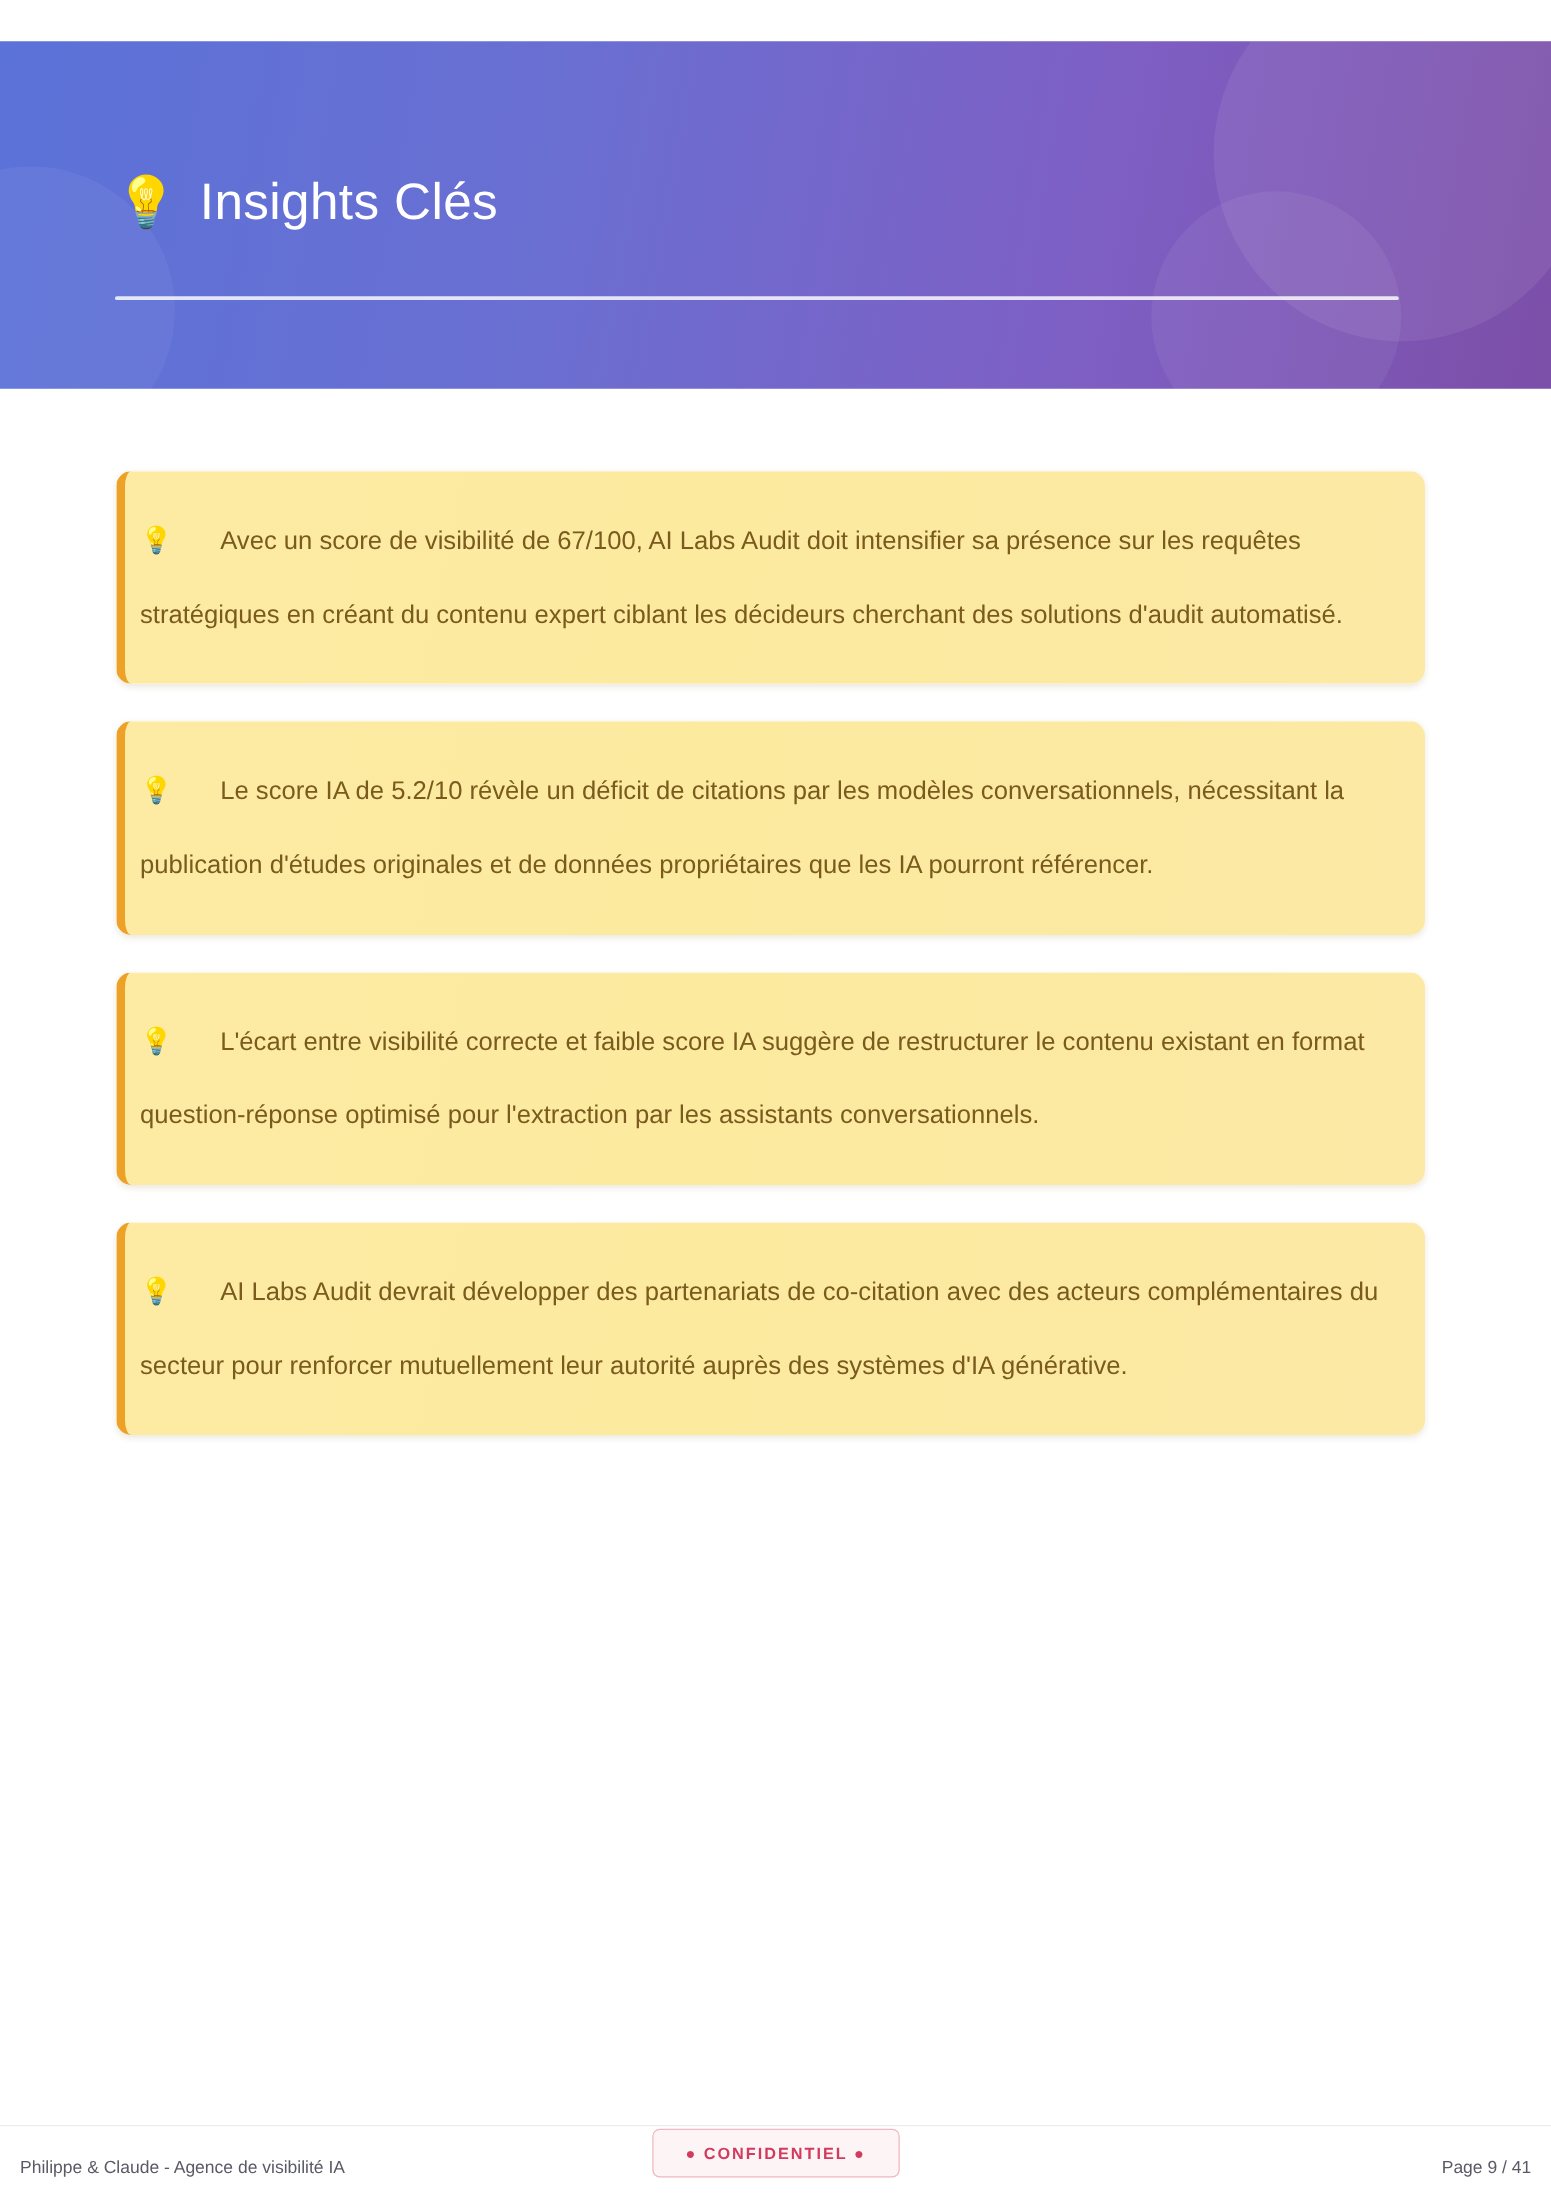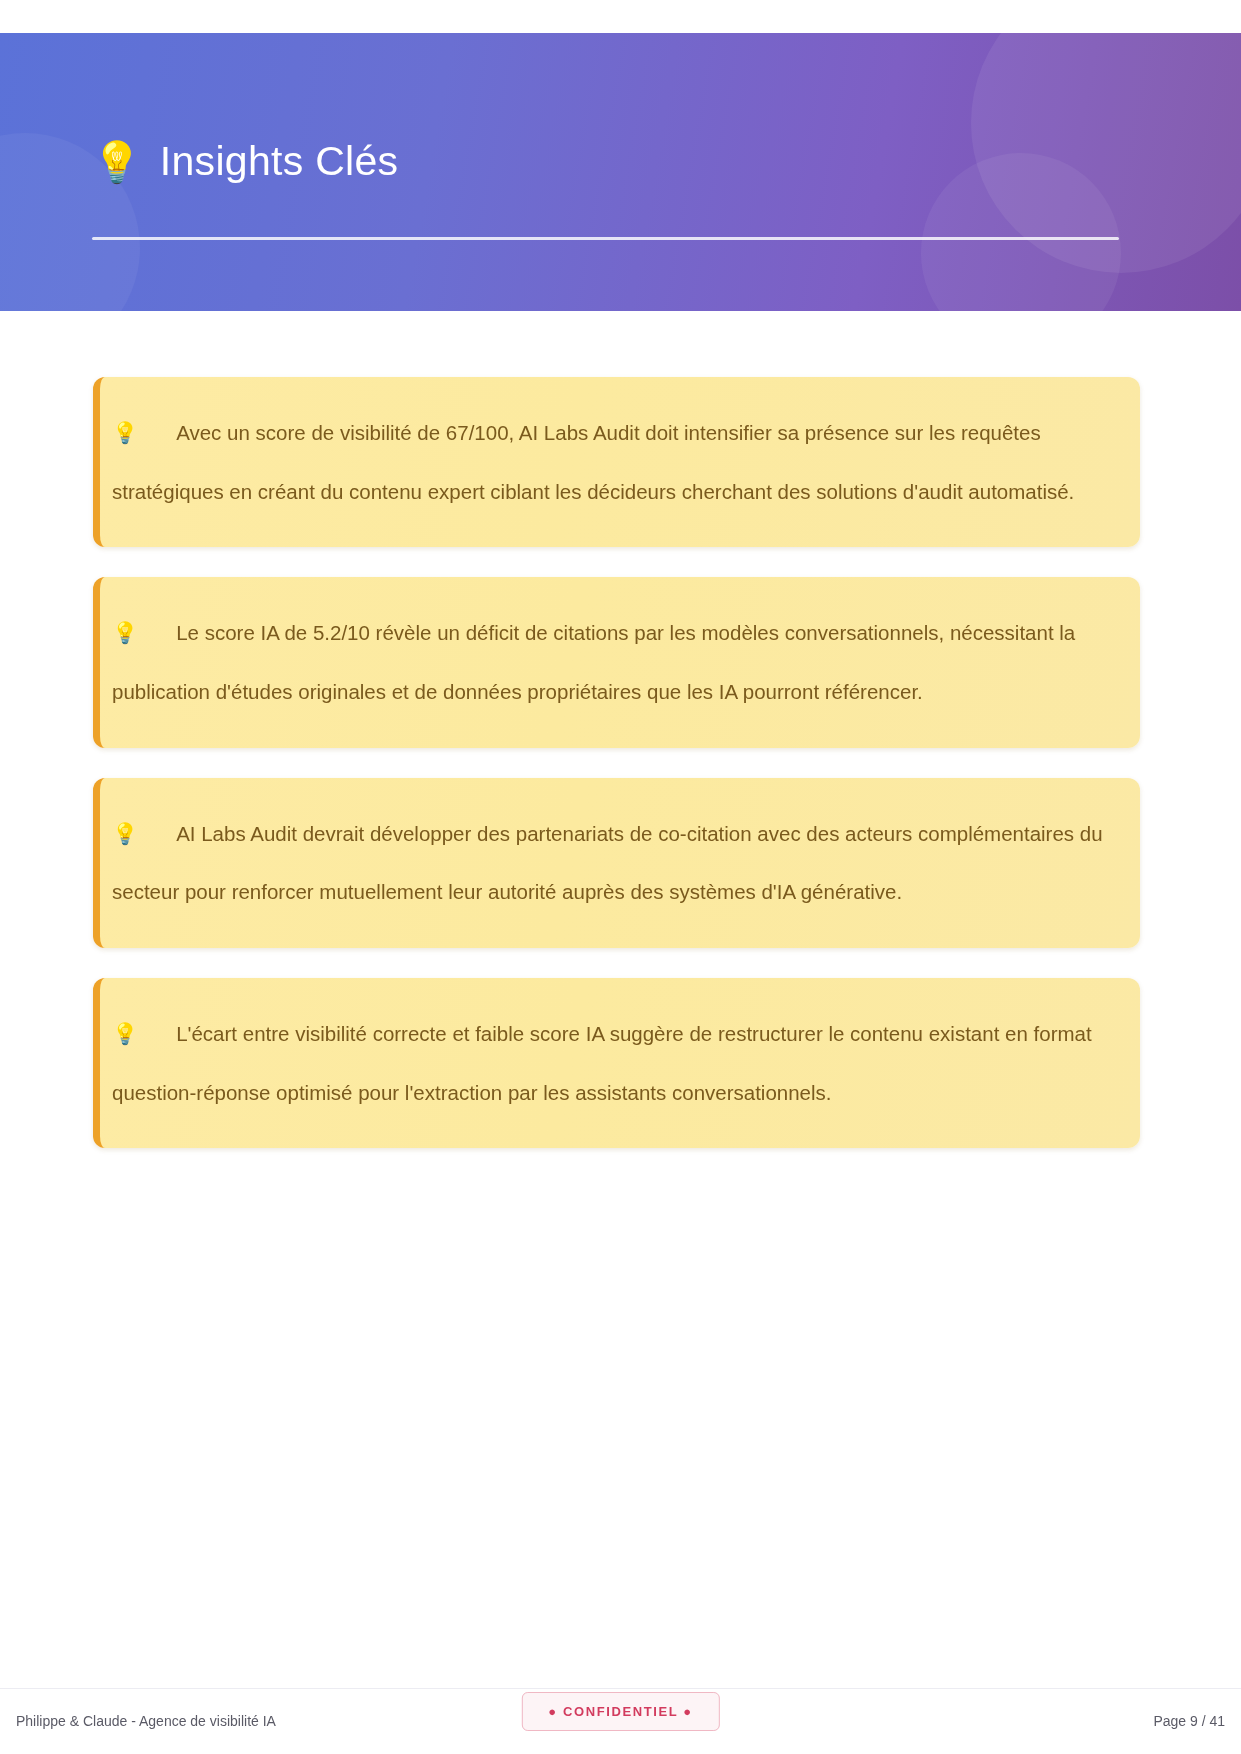--- a/index.html
+++ b/index.html
@@ -113,21 +113,21 @@
     font-size: 21px;
     margin-right: 38px;
   }
 
   
   .footer {
     position: absolute;
     left: 0;
     bottom: 0;
     width: 1241px;
-    height: 66px;
+    height: 54px;
     border-top: 1px solid #ececf2;
     background: #ffffff;
   }
   .footer-left {
     position: absolute;
     left: 16px;
     top: 24px;
     font-size: 14px;
     color: #5a5a66;
   }
@@ -179,25 +179,25 @@
   <div class="card">
     <div class="card-text"><span class="bulb">💡</span><span>Avec un score de visibilité de 67/100, AI Labs Audit doit intensifier sa présence sur les requêtes stratégiques en créant du contenu expert ciblant les décideurs cherchant des solutions d'audit automatisé.</span></div>
   </div>
 
   <div class="card">
     <div class="card-text"><span class="bulb">💡</span><span>Le score IA de 5.2/10 révèle un déficit de citations par les modèles conversationnels, nécessitant la publication d'études originales et de données propriétaires que les IA pourront référencer.</span></div>
   </div>
 
 
   <div class="card">
+    <div class="card-text"><span class="bulb">💡</span><span>L'écart entre visibilité correcte et faible score IA suggère de restructurer le contenu existant en format question-réponse optimisé pour l'extraction par les assistants conversationnels.</span></div>
+  </div>
+
+  <div class="card">
     <div class="card-text"><span class="bulb">💡</span><span>AI Labs Audit devrait développer des partenariats de co-citation avec des acteurs complémentaires du secteur pour renforcer mutuellement leur autorité auprès des systèmes d'IA générative.</span></div>
-  </div>
-
-  <div class="card">
-    <div class="card-text"><span class="bulb">💡</span><span>L'écart entre visibilité correcte et faible score IA suggère de restructurer le contenu existant en format question-réponse optimisé pour l'extraction par les assistants conversationnels.</span></div>
   </div>
 
 
 </div>
 
 <div class="footer">
   <div class="footer-left">Philippe &amp; Claude - Agence de visibilité IA</div>
   <div class="footer-center">
     <span class="confidential-badge">● CONFIDENTIEL ●</span>
   </div>

